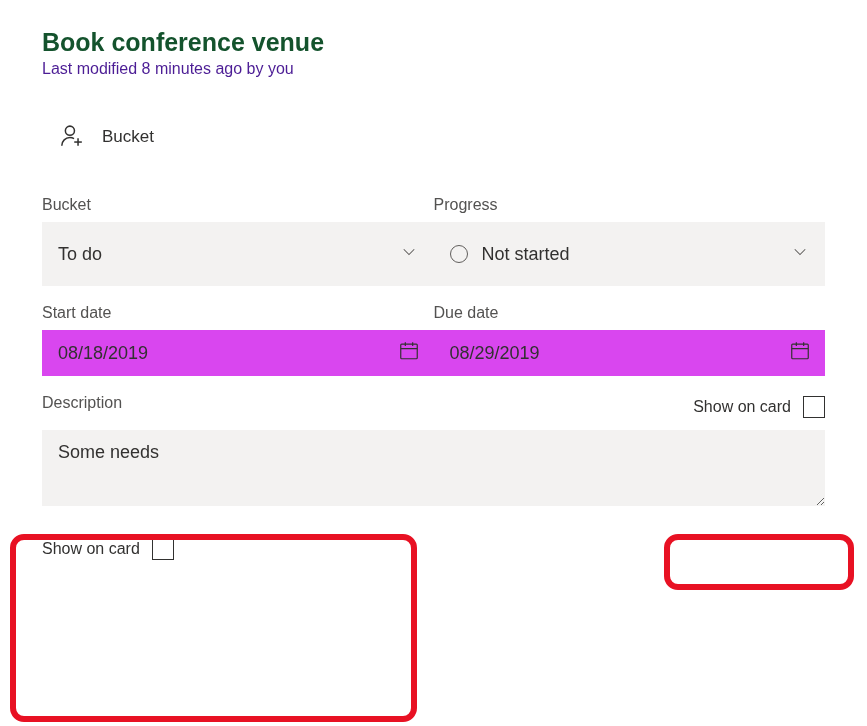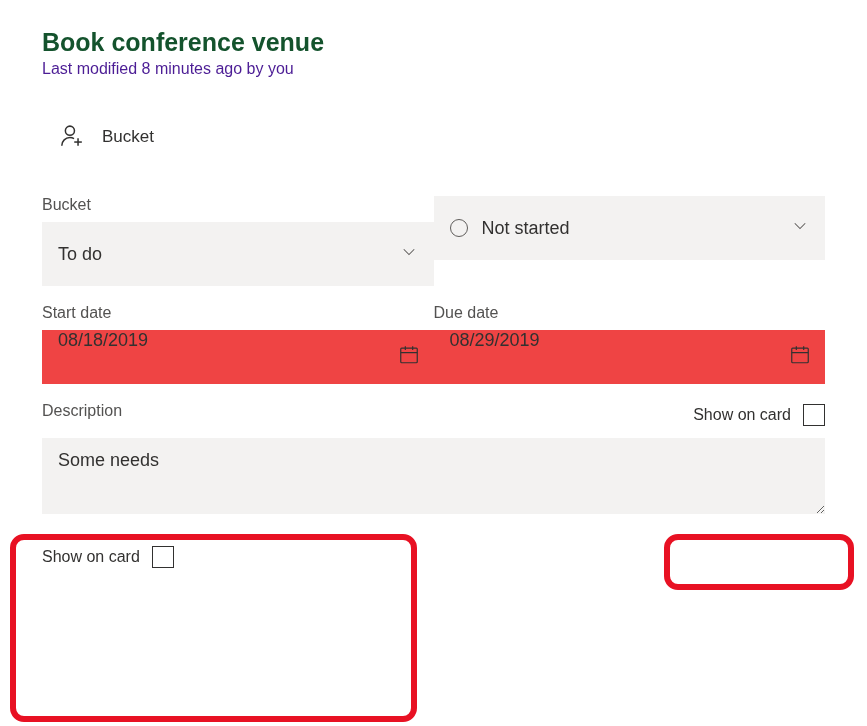--- a/index.html
+++ b/index.html
@@ -79,24 +79,24 @@
       stroke-width: 1.4;
     }
     .drop .circle {
       width: 18px;
       height: 18px;
       border: 1.5px solid #605e5c;
       border-radius: 50%;
       margin-right: 14px;
     }
     .date-input {
-      background: #ef4444;
-      height: 54px;
-      display: flex;
-      align-items: flex-start;
+      background: #d946ef;
+      height: 46px;
+      display: flex;
+      align-items: center;
       padding: 0 16px;
       font-size: 18px;
       color: #323130;
       position: relative;
     }
     .date-input input {
       border: none;
       background: transparent;
       font-size: 18px;
       font-family: inherit;
@@ -220,20 +220,21 @@
     <div class="drop">
       <span>To do</span>
       <span class="chevron">
         <svg viewBox="0 0 24 24">
             <polyline points="5 9 12 16 19 9"></polyline>
           </svg>
       </span>
     </div>
   </div>
   <div class="field">
+    <div class="field-label">Progress</div>
     <div class="drop">
       <span class="circle"></span>
       <span>Not started</span>
       <span class="chevron">
         <svg viewBox="0 0 24 24">
             <polyline points="5 9 12 16 19 9"></polyline>
           </svg>
       </span>
     </div>
   </div>

